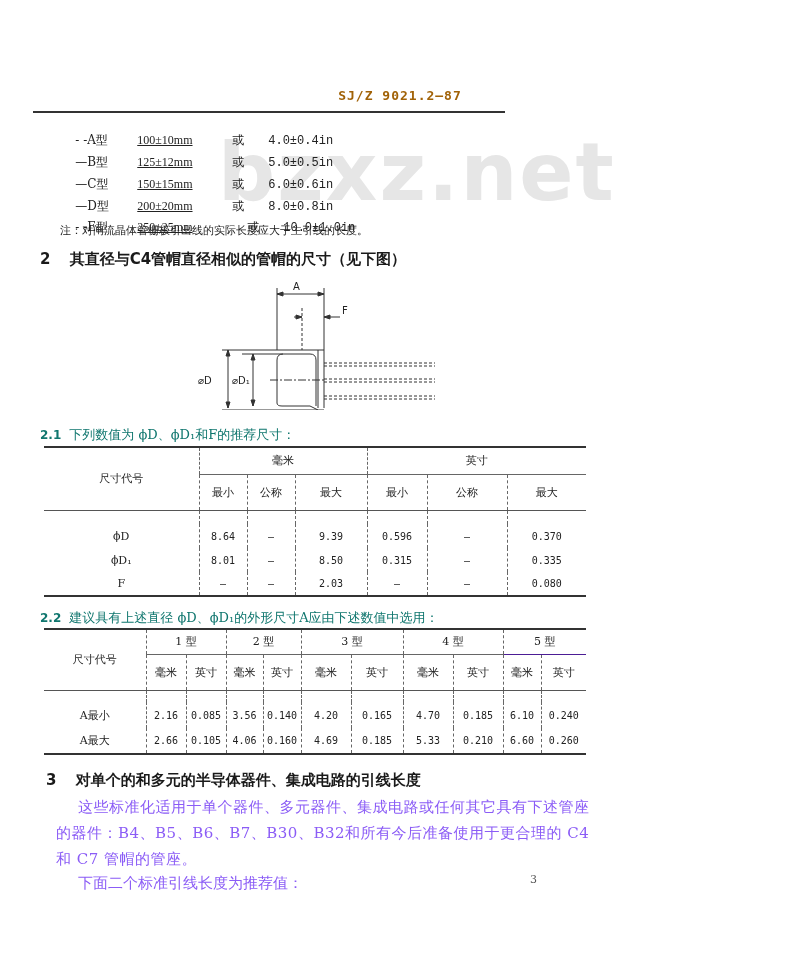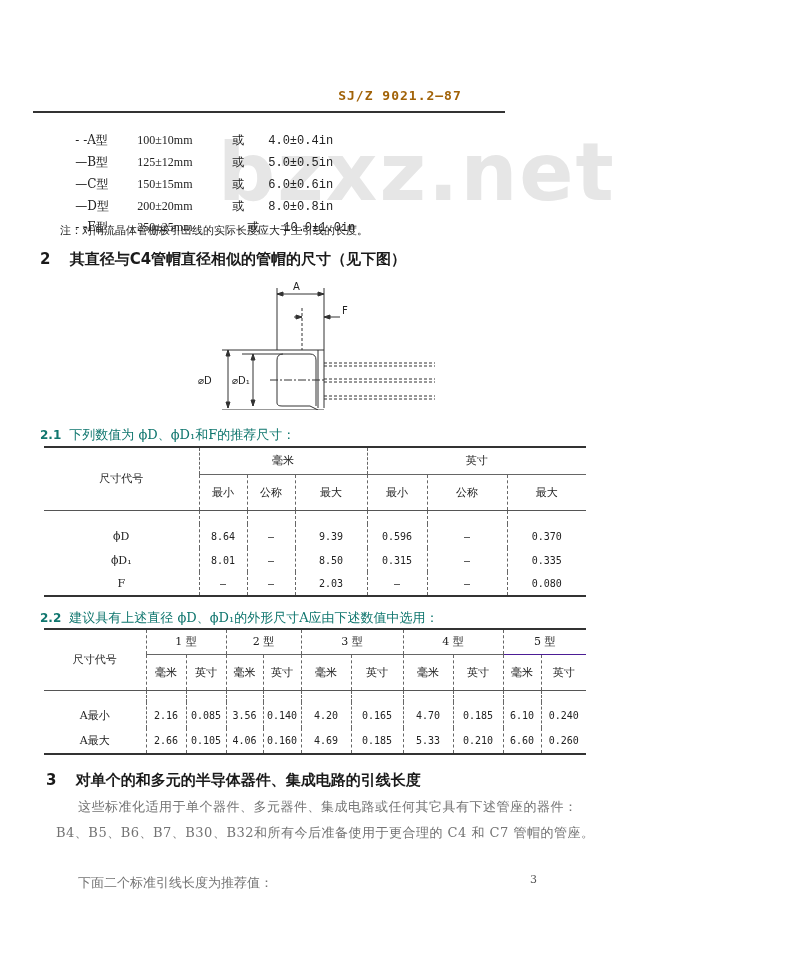--- a/index.html
+++ b/index.html
@@ -6,37 +6,37 @@
     body { width: 800px; height: 971px; position: relative; overflow: hidden;
            font-family: "DejaVu Serif", "Liberation Serif", serif; color: #1c1c1c; }
     .abs { position: absolute; }
     .header-code { left: 0; width: 800px; top: 88px; text-align: center;
                    font-family: "DejaVu Sans Mono", "Liberation Mono", monospace;
                    font-weight: bold; font-size: 13px; letter-spacing: 1px; color: #a16207; }
     .header-rule { left: 33px; top: 111px; width: 472px; height: 2px; background: #333; }
     .spec-line { left: 60px; font-size: 12px; white-space: pre; color: #222; }
     .spec-line span { display: inline-block; }
     .spec-type { width: 62px; }
-    .spec-mm { width: 95px; font-family: "Liberation Serif", serif; }
+    .spec-mm { width: 95px; font-family: "Liberation Serif", serif; text-decoration: underline; }
     .spec-or { width: 36px; }
     .spec-in { font-family: Liberation Mono, monospace; }
     .note { left: 60px; top: 223px; font-size: 11px; color: #222; }
     .watermark { left: 218px; top: 133px; font-family: "DejaVu Sans", "Liberation Sans", sans-serif;
                  font-weight: bold; font-size: 80px; color: #e6e6e6; letter-spacing: 2px;
                  line-height: 1; z-index: 0; }
     .content { position: relative; z-index: 1; }
     .sec-title { font-family: "DejaVu Sans", "Liberation Sans", sans-serif; font-weight: bold; font-size: 15px; color: #1a1a1a; }
     .sub-title { font-size: 13px; color: #0f766e; }
     .sub-title b { font-family: "DejaVu Sans", "Liberation Sans", sans-serif; font-size: 12px; margin-right: 8px; }
     table.dt { position: absolute; border-collapse: collapse; font-size: 11px; color: #222; }
     table.dt td { text-align: center; padding: 0; border-left: 1px dashed #666; }
     table.dt td.first { border-left: none; }
     .mono { font-family: "DejaVu Sans Mono", "Liberation Mono", monospace; font-size: 10px; }
     .rule { position: absolute; background: #333; }
-    .para { left: 56px; font-size: 13px; color: #737373; line-height: 26px; width: 540px; }
+    .para { left: 56px; font-size: 15px; color: #8b5cf6; line-height: 26px; width: 540px; }
     .page-num { left: 530px; top: 873px; font-size: 11px; color: #555; }
   </style>
 </head>
 <body>
 
 <div class="abs watermark">bzxz.net</div>
 
 <div class="content">
   <div class="abs header-code">SJ/Z 9021.2—87</div>
   <div class="abs header-rule"></div>

